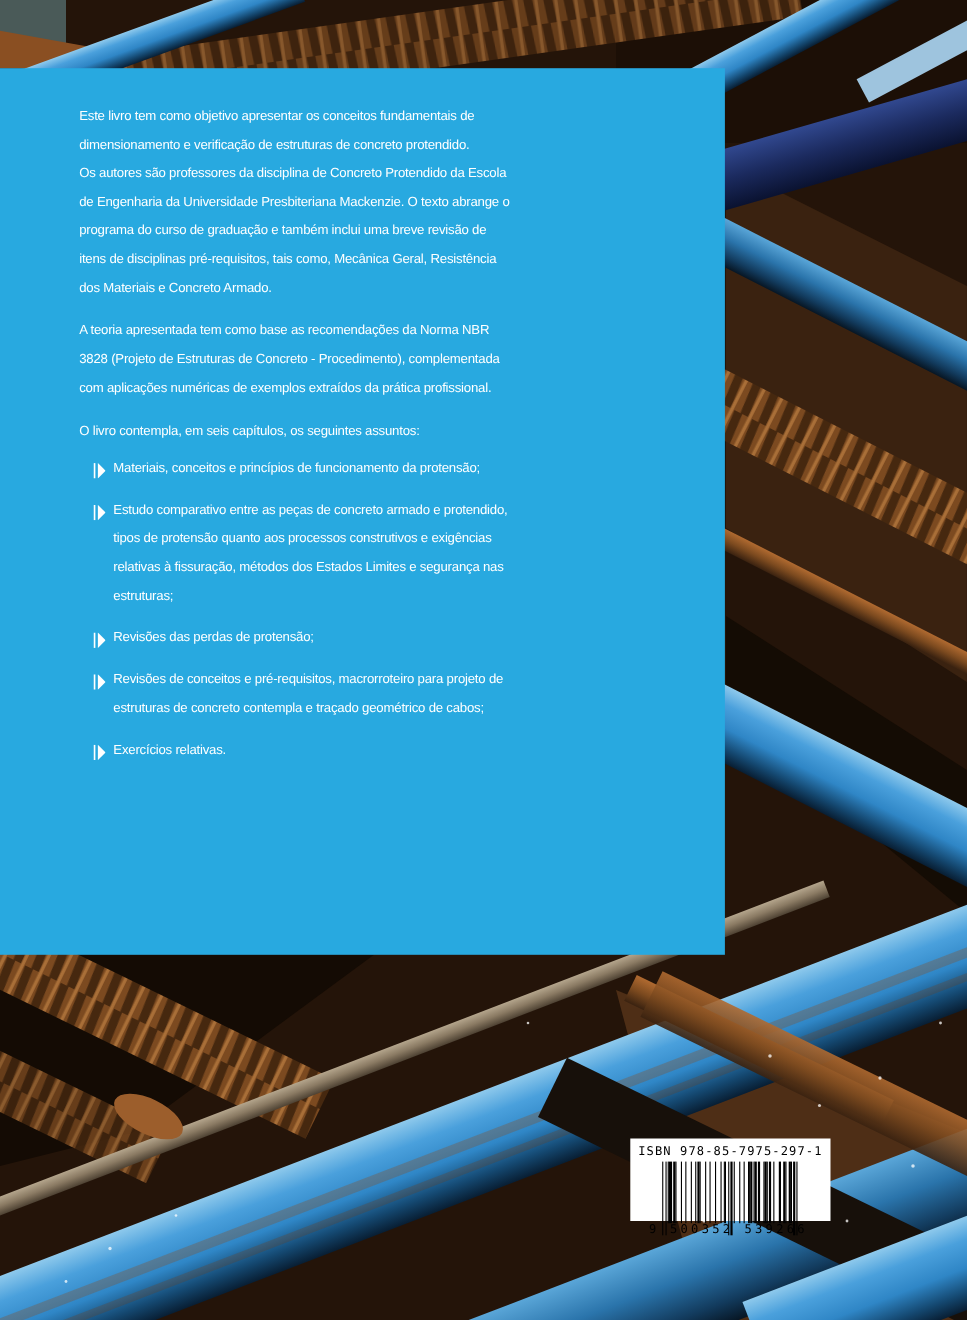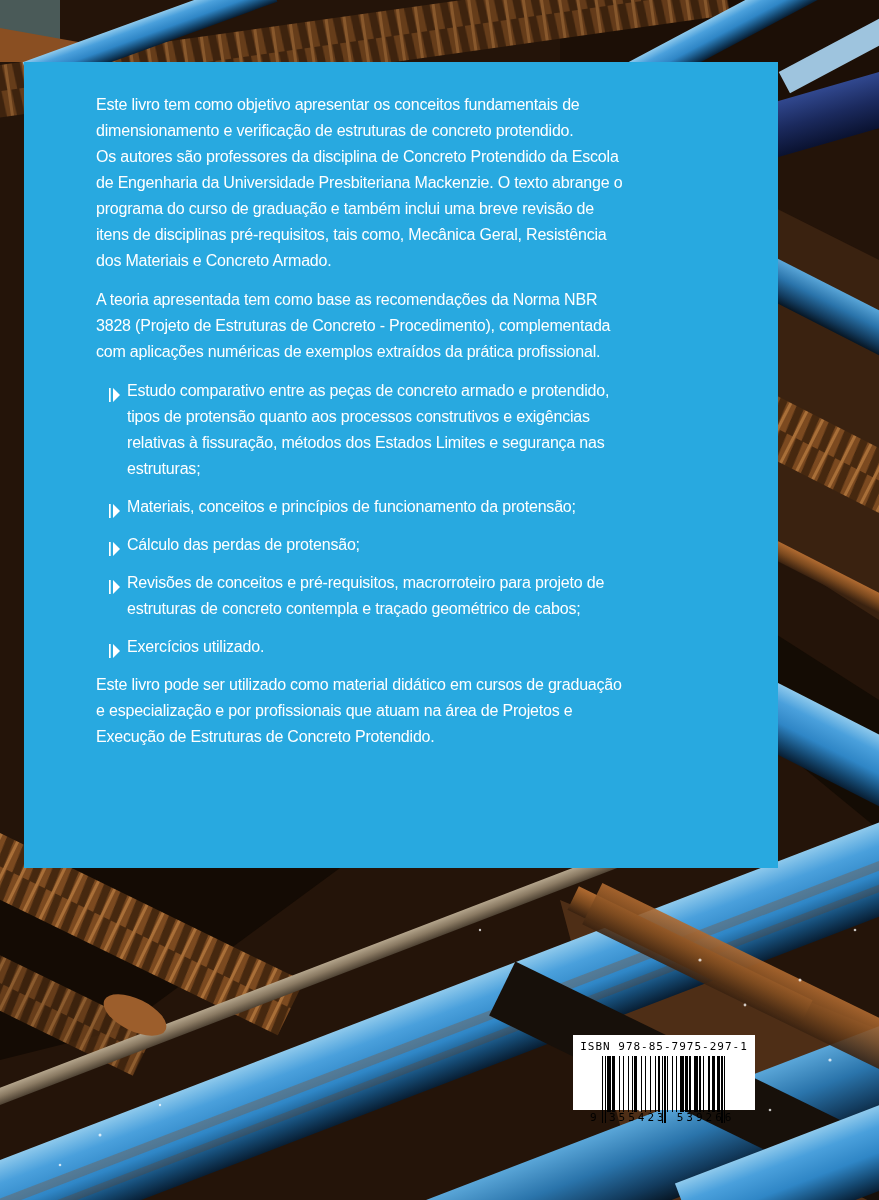--- a/index.html
+++ b/index.html
@@ -4,26 +4,25 @@
 <style>
   html,body{margin:0;padding:0;background:#111;}
   .canvas{
     position:relative;width:879px;height:1200px;overflow:hidden;
     font-family:"Liberation Sans",sans-serif;background:#241409;
   }
   .photo{position:absolute;left:0;top:0;width:879px;height:1200px;display:block;}
 
   
   .panel{
-    position:absolute;left:0;top:62px;width:754px;height:806px;
+    position:absolute;left:0;top:62px;width:659px;height:806px;
     background:var(--panel-blue,#28a9e0);
     box-sizing:border-box;padding:30px 34px 0 72px;
-    color:#fff;font-size:16px;line-height:26px;font-weight:400;
+    color:#fff;font-size:12px;line-height:26px;font-weight:400;
     letter-spacing:-0.2px;
-    margin-left:24px;
   }
   .panel p{margin:0 0 13px 0;white-space:pre-line;}
   .panel p.intro{margin-bottom:8px;}
   ul.topics{list-style:none;margin:0 0 8px 0;padding:0 0 0 13px;}
   ul.topics li{display:flex;align-items:flex-start;margin:0 0 12px 0;}
   .tri{flex:0 0 auto;width:11px;height:14px;margin:6px 7px 0 0;}
   .topic-text{white-space:pre-line;}
 
   
   .isbn-box{
@@ -180,64 +179,62 @@
     <p>Este livro tem como objetivo apresentar os conceitos fundamentais de
 dimensionamento e verificação de estruturas de concreto protendido.
 Os autores são professores da disciplina de Concreto Protendido da Escola
 de Engenharia da Universidade Presbiteriana Mackenzie. O texto abrange o
 programa do curso de graduação e também inclui uma breve revisão de
 itens de disciplinas pré-requisitos, tais como, Mecânica Geral, Resistência
 dos Materiais e Concreto Armado.</p>
     <p>A teoria apresentada tem como base as recomendações da Norma NBR
 3828 (Projeto de Estruturas de Concreto - Procedimento), complementada
 com aplicações numéricas de exemplos extraídos da prática profissional.</p>
+    <p class="intro">O livro contempla, em seis capítulos, os seguintes assuntos:</p>
     <ul class="topics" id="topics-list">
+        <li>
+          <span class="tri"><svg viewBox="0 0 11 14" width="11" height="14" xmlns="http://www.w3.org/2000/svg">
+              <rect x="0" y="0" width="1.7" height="14" fill="#fff"></rect>
+              <polygon points="4,0 11,7 4,14" fill="#fff"></polygon>
+            </svg></span>
+          <span class="topic-text">Materiais, conceitos e princípios de funcionamento da protensão;</span>
+        </li>
         <li>
           <span class="tri"><svg viewBox="0 0 11 14" width="11" height="14" xmlns="http://www.w3.org/2000/svg">
               <rect x="0" y="0" width="1.7" height="14" fill="#fff"></rect>
               <polygon points="4,0 11,7 4,14" fill="#fff"></polygon>
             </svg></span>
           <span class="topic-text">Estudo comparativo entre as peças de concreto armado e protendido,
 tipos de protensão quanto aos processos construtivos e exigências
 relativas à fissuração, métodos dos Estados Limites e segurança nas
 estruturas;</span>
         </li>
         <li>
           <span class="tri"><svg viewBox="0 0 11 14" width="11" height="14" xmlns="http://www.w3.org/2000/svg">
               <rect x="0" y="0" width="1.7" height="14" fill="#fff"></rect>
               <polygon points="4,0 11,7 4,14" fill="#fff"></polygon>
             </svg></span>
-          <span class="topic-text">Materiais, conceitos e princípios de funcionamento da protensão;</span>
-        </li>
-        <li>
-          <span class="tri"><svg viewBox="0 0 11 14" width="11" height="14" xmlns="http://www.w3.org/2000/svg">
-              <rect x="0" y="0" width="1.7" height="14" fill="#fff"></rect>
-              <polygon points="4,0 11,7 4,14" fill="#fff"></polygon>
-            </svg></span>
-          <span class="topic-text">Cálculo das perdas de protensão;</span>
+          <span class="topic-text">Revisões das perdas de protensão;</span>
         </li>
         <li>
           <span class="tri"><svg viewBox="0 0 11 14" width="11" height="14" xmlns="http://www.w3.org/2000/svg">
               <rect x="0" y="0" width="1.7" height="14" fill="#fff"></rect>
               <polygon points="4,0 11,7 4,14" fill="#fff"></polygon>
             </svg></span>
           <span class="topic-text">Revisões de conceitos e pré-requisitos, macrorroteiro para projeto de
 estruturas de concreto contempla e traçado geométrico de cabos;</span>
         </li>
         <li>
           <span class="tri"><svg viewBox="0 0 11 14" width="11" height="14" xmlns="http://www.w3.org/2000/svg">
               <rect x="0" y="0" width="1.7" height="14" fill="#fff"></rect>
               <polygon points="4,0 11,7 4,14" fill="#fff"></polygon>
             </svg></span>
-          <span class="topic-text">Exercícios utilizado.</span>
+          <span class="topic-text">Exercícios relativas.</span>
         </li>
       </ul>
-    <p>Este livro pode ser utilizado como material didático em cursos de graduação
-e especialização e por profissionais que atuam na área de Projetos e
-Execução de Estruturas de Concreto Protendido.</p>
   </section>
 
   <div class="isbn-box">
     <div class="isbn-label">ISBN 978-85-7975-297-1</div>
     <div class="bc-wrap">
       <div class="bc-bars" id="bc-bars">
           <div class="bc-mod bar tall"></div>
           <div class="bc-mod tall"></div>
           <div class="bc-mod bar tall"></div>
           <div class="bc-mod"></div>
@@ -328,19 +325,19 @@
           <div class="bc-mod"></div>
           <div class="bc-mod bar"></div>
           <div class="bc-mod bar"></div>
           <div class="bc-mod"></div>
           <div class="bc-mod bar tall"></div>
           <div class="bc-mod tall"></div>
           <div class="bc-mod bar tall"></div>
         </div>
       <div class="bc-digits">
         <span class="d-left">9</span>
-        <span class="d-g1">355423</span>
+        <span class="d-g1">500352</span>
         <span class="d-g2">539266</span>
       </div>
     </div>
   </div>
 
 </div>
 
 </body></html>

